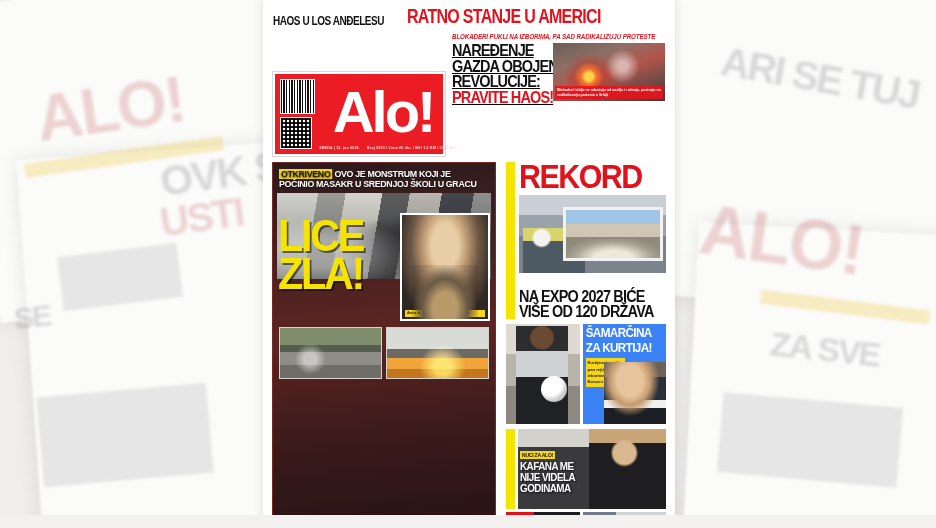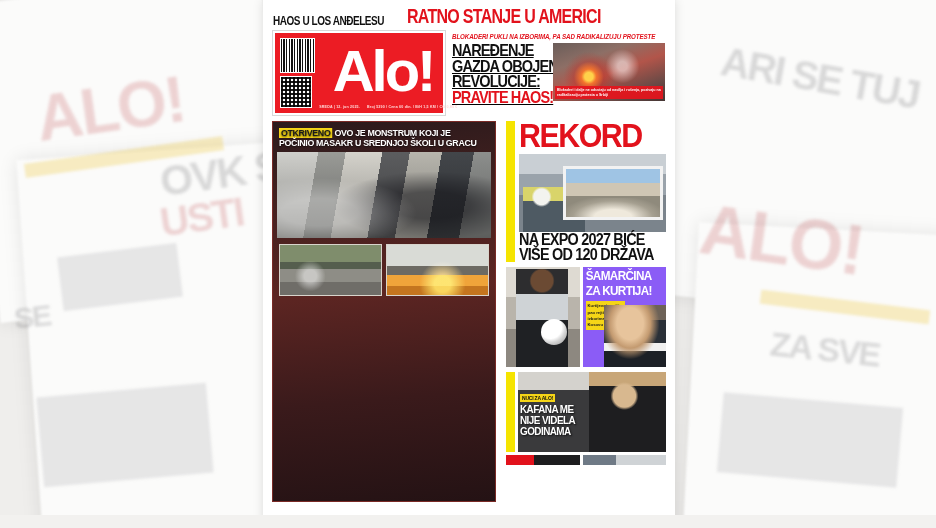--- a/index.html
+++ b/index.html
@@ -43,21 +43,21 @@
     font-weight:bold;font-size:20px;color:#e2121c;letter-spacing:-.9px;
     transform:scaleX(.80);transform-origin:left bottom;white-space:nowrap;
     margin-left:-22px;
   }
 
   
   .mastrow{display:flex;gap:7px;padding:0 10px;align-items:flex-start;}
   .logo{
     position:relative;width:168px;height:80px;background:#ec1c24;
     border:2px solid #ffffff;outline:1px solid #d8d8d8;
-    display:flex;align-items:stretch;flex:0 0 auto;
+    display:flex;align-items:stretch;flex:0 0 auto;margin-top:41px;
   }
   .logo .codes{width:40px;padding:5px 3px 3px 5px;display:flex;flex-direction:column;gap:3px;}
   .barcode{height:33px;width:33px;background:
      repeating-linear-gradient(90deg,#111 0 1px,#fff 1px 2px,#111 2px 4px,#fff 4px 5px,#111 5px 6px,#fff 6px 8px);
      border:1px solid #fff;}
   .qr{height:30px;width:30px;background:
       repeating-linear-gradient(90deg,#1c1c1c 0 2px,#fff 2px 4px),
       repeating-linear-gradient(0deg,#1c1c1c 0 2px,transparent 2px 4px);
       background-blend-mode:multiply;border:1px solid #fff;}
   .logo .word{
@@ -189,21 +189,21 @@
   }
   .rPic1 .frame:after{
     content:"";position:absolute;left:0;right:0;bottom:0;height:40%;
     background:radial-gradient(ellipse at 50% 100%, #efe9dc 0 28%, #a59f90 60%, transparent 80%);
   }
   .rPic1 .worker{
     position:absolute;left:4px;bottom:0;width:42%;height:58%;
     background:radial-gradient(circle at 30% 22%, #f3f3ef 0 14%, transparent 18%),
       linear-gradient(180deg,#d9d46a 0 30%, #4e5a63 30% 100%);
   }
-  .rH1{padding:0 0 0 0;}
+  .rH1{padding:16px 0 0 0;}
   .rH1 .h{
     font-weight:bold;color:#111;font-size:16px;line-height:.95;letter-spacing:-.85px;
     transform:scaleX(.9);transform-origin:left center;white-space:nowrap;
   }
   .rMid{display:flex;gap:3px;margin-top:5px;height:100px;}
   .rMid .left{flex:0 0 46%;position:relative;overflow:hidden;
     background:linear-gradient(180deg,#dedad2 0 30%, #b9b4ab 30% 62%, #8d8880 62% 100%);}
   .rMid .left .man{
     position:absolute;left:14%;top:2%;width:70%;height:98%;
     background:radial-gradient(circle at 50% 12%, #6b4a33 0 12%, transparent 14%),
@@ -214,21 +214,21 @@
     background:radial-gradient(circle at 36% 32%, #fff 0 46%, #d6d6d6 62%, #8e8e8e 100%);
   }
   .rMid .left .tag{
     position:absolute;left:-2px;bottom:2px;right:10%;
   }
   .rMid .left .tag b{
     display:block;background:#e2121c;color:#fff;font-weight:bold;font-size:9.5px;
     line-height:1.08;letter-spacing:-.5px;padding:0 2px;transform:scaleX(.92);
     transform-origin:left center;white-space:nowrap;
   }
-  .rMid .right{flex:1;min-width:0;position:relative;overflow:hidden;background:#8b5cf6;}
+  .rMid .right{flex:1;min-width:0;position:relative;overflow:hidden;background:#3b82f6;}
   .rMid .right .kh{
     font-weight:bold;color:#fff;font-size:13px;line-height:.92;letter-spacing:-.7px;
     transform:scaleX(.9);transform-origin:left center;white-space:nowrap;padding:3px 2px 0 3px;
   }
   .rMid .right .kbox{
     position:absolute;left:3px;top:34px;width:42%;background:#f5d517;color:#1a1a1a;
     font-size:4.2px;font-weight:bold;line-height:1.45;padding:2px;
   }
   .rMid .right .face{
     position:absolute;right:0;bottom:0;width:74%;height:62%;
@@ -330,20 +330,29 @@
         <div class="lKick">
           <div class="line">
             <span class="hl">OTKRIVENO</span>
             <span>OVO JE MONSTRUM KOJI JE</span>
           </div>
           <div class="line">POČINIO MASAKR U SREDNJOJ ŠKOLI U GRACU</div>
         </div>
 
         <div class="lPhoto"></div>
 
+        <div class="lMain">
+          <div class="big">
+            <div>LICE</div>
+            <div>ZLA!</div>
+          </div>
+          <div class="mug">
+            <div class="mcap">Artur A. (21) sa svojom ljubimicom</div>
+          </div>
+        </div>
 
 
 
         <div class="lStrip">
           <div class="s s1"></div>
           <div class="s s2"></div>
         </div>
       </div>
 
       <div class="colR">

